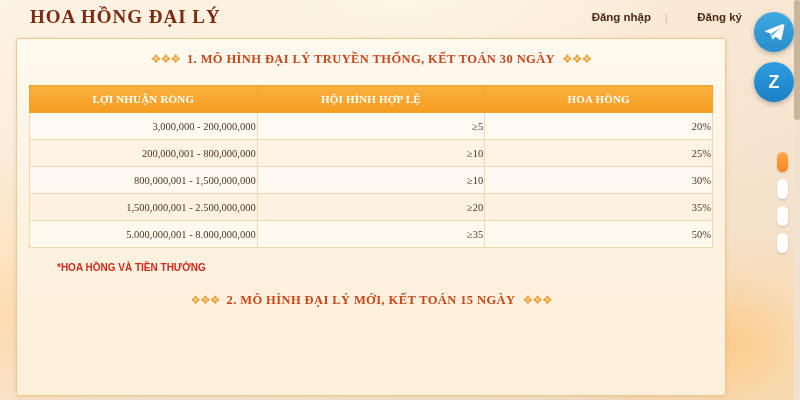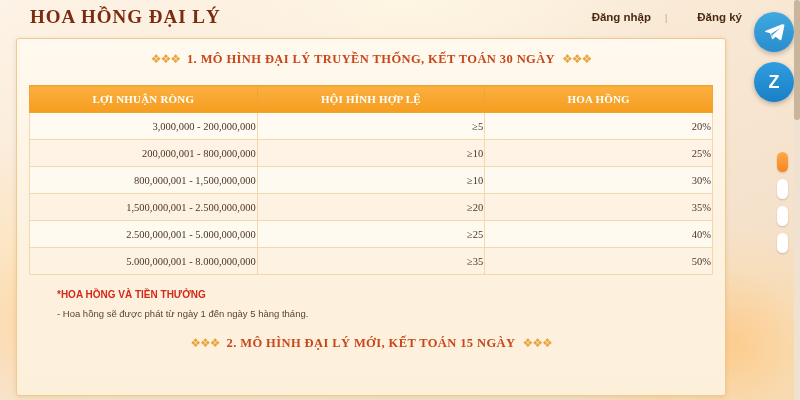--- a/index.html
+++ b/index.html
@@ -238,35 +238,29 @@
         <td>800,000,001 - 1,500,000,000</td>
         <td>≥10</td>
         <td>30%</td>
       </tr>
       <tr>
         <td>1,500,000,001 - 2.500,000,000</td>
         <td>≥20</td>
         <td>35%</td>
       </tr>
       <tr>
-        <td>2.500,000,001 - 5.000,000,000</td>
-        <td>≥25</td>
-        <td>40%</td>
-      </tr>
-      <tr>
         <td>5.000,000,001 - 8.000,000,000</td>
         <td>≥35</td>
         <td>50%</td>
       </tr>
     </tbody>
   </table>
 
   <div class="notes">
     <div class="notes-title">*HOA HỒNG VÀ TIỀN THƯỞNG</div>
-    <div class="note-line">- Hoa hồng sẽ được phát từ ngày 1 đến ngày 5 hàng tháng.</div>
   </div>
 
   <div class="section-title second">
     <span class="orn">❖❖❖</span><span>2. MÔ HÌNH ĐẠI LÝ MỚI, KẾT TOÁN 15 NGÀY</span><span class="orn">❖❖❖</span>
   </div>
 </div>
 
 <div class="float-btn float-telegram">
   <span>
     <svg viewBox="0 0 24 24" aria-hidden="true">

